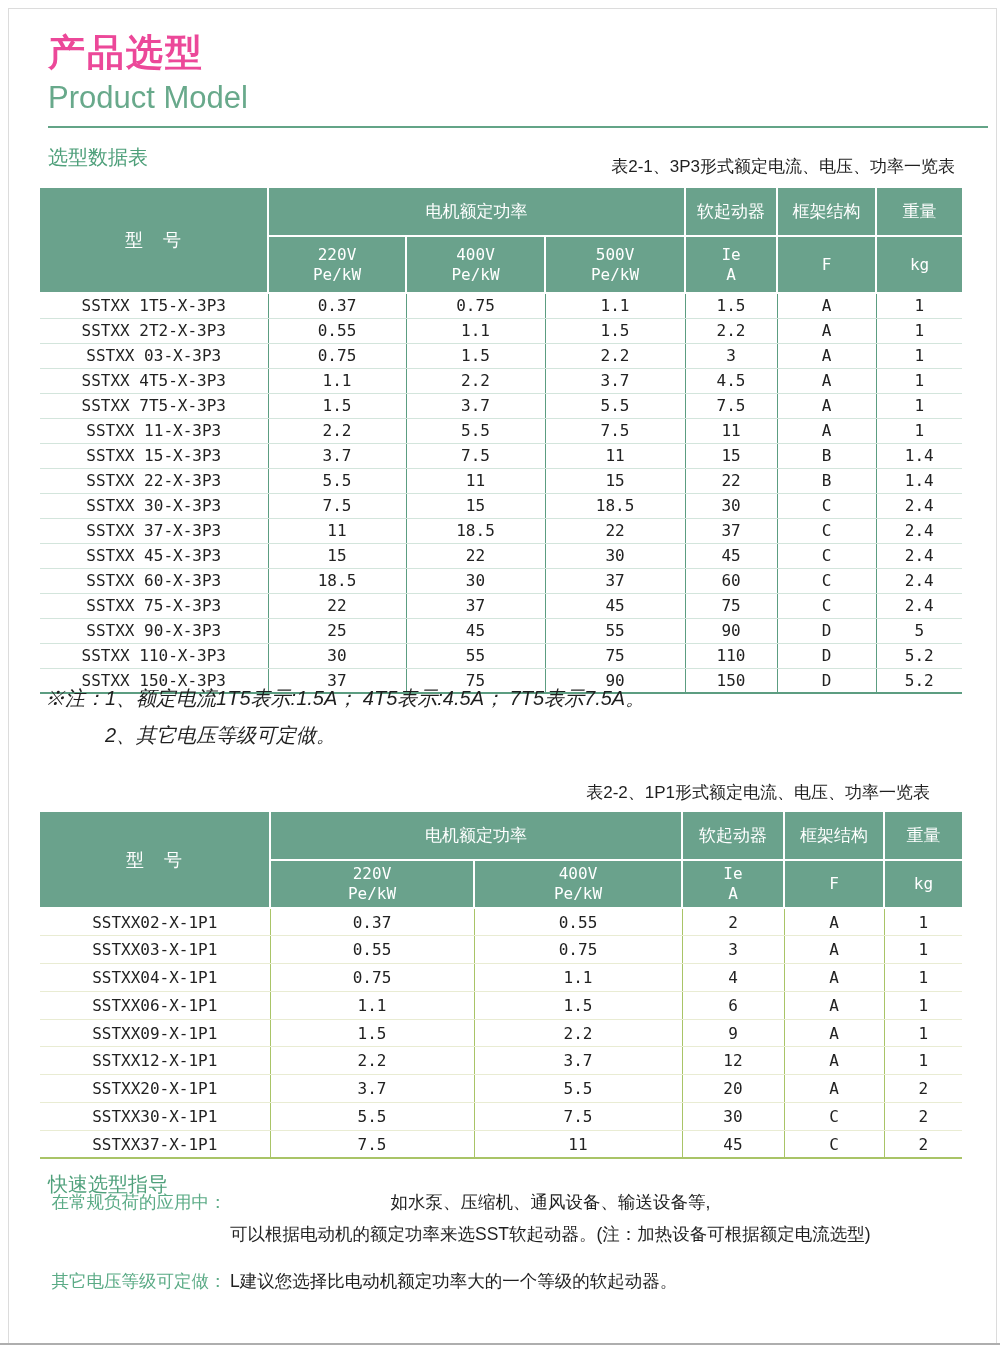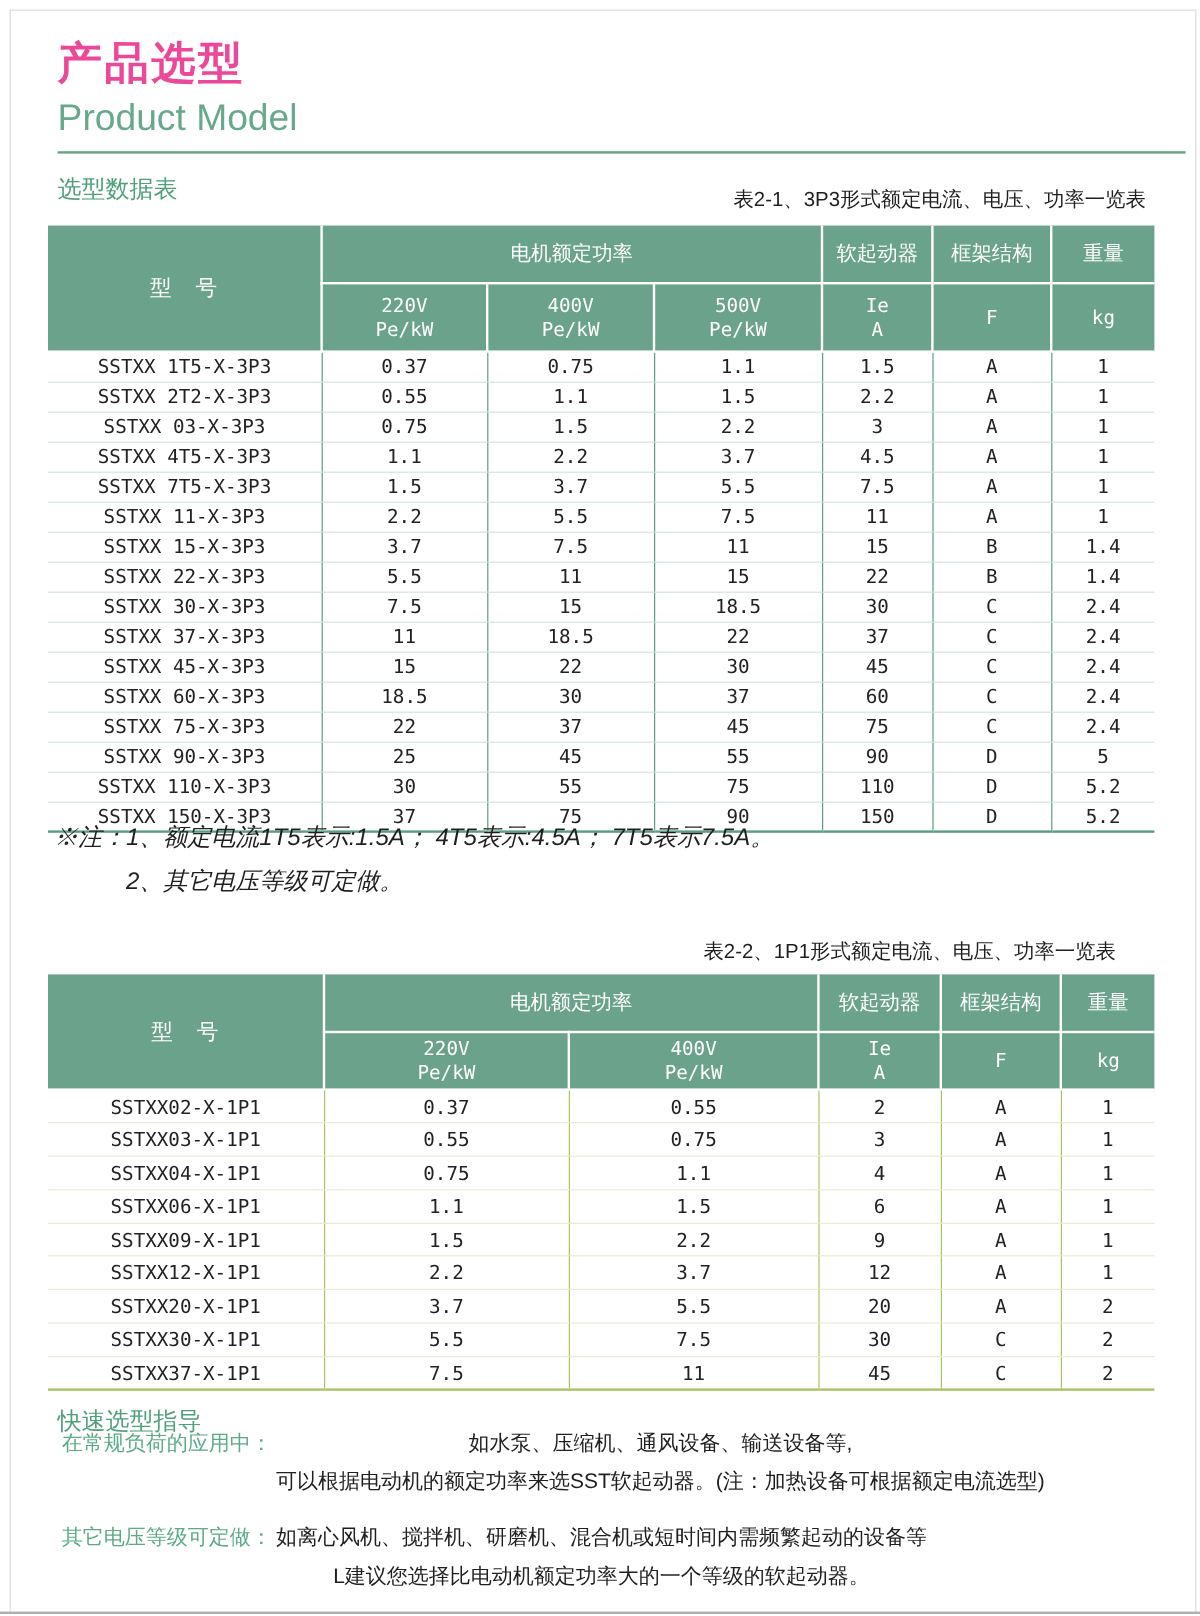--- a/index.html
+++ b/index.html
@@ -383,19 +383,18 @@
   <div class="guide-row">
     <div class="guide-label">在常规负荷的应用中：</div>
     <div class="guide-text">
       <div>如水泵、压缩机、通风设备、输送设备等,</div>
       <div>可以根据电动机的额定功率来选SST软起动器。(注：加热设备可根据额定电流选型)</div>
     </div>
   </div>
   <div class="guide-row">
     <div class="guide-label">其它电压等级可定做：</div>
     <div class="guide-text">
-      <div>如离心风机、搅拌机、研磨机、混合机或短时间内需频繁起动的设备等</div>
       <div>L建议您选择比电动机额定功率大的一个等级的软起动器。</div>
     </div>
   </div>
 </div>
 
 <div class="bottom-rule"></div>
 
 </body></html>

